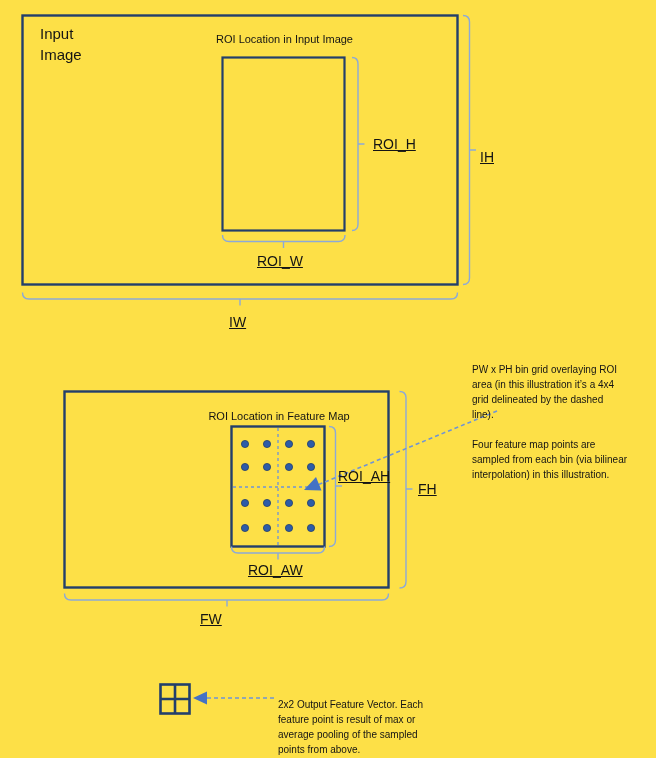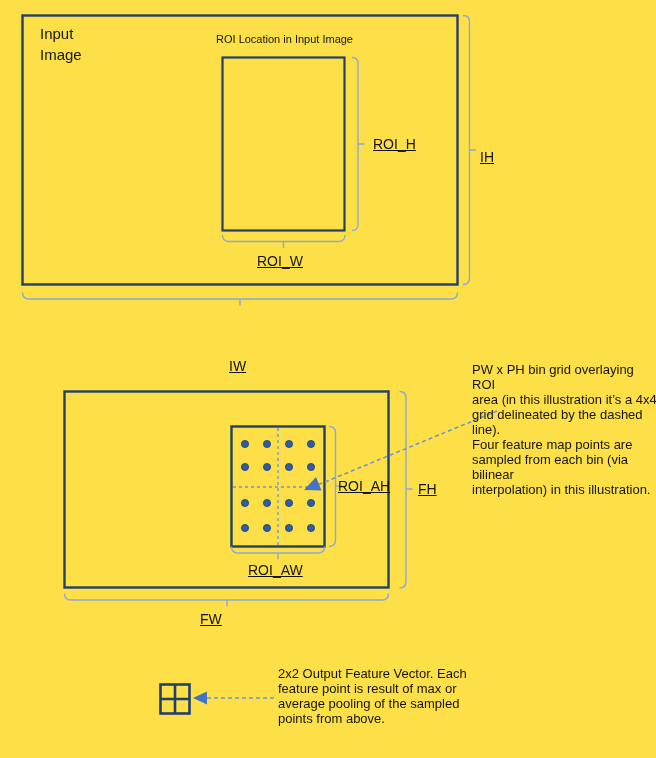--- a/index.html
+++ b/index.html
@@ -13,21 +13,21 @@
   .dash-line{fill:none;stroke:var(--dashed,#6f94d6);stroke-width:1.3;stroke-dasharray:3 3;}
   .arrow-dash{fill:none;stroke:var(--dashed,#6f94d6);stroke-width:1.6;stroke-dasharray:4 3;}
   .arrow-head{fill:var(--arrowhead,#4472c4);stroke:none;}
   .dot{fill:var(--dot,#2d5ca8);stroke:var(--box_border,#233f6b);stroke-width:0.8;}
   .gridline{fill:none;stroke:var(--box_border,#233f6b);stroke-width:2.6;}
 
   .lbl{position:absolute;color:#141414;}
   .ttl{font-size:15px;line-height:21px;white-space:pre-line;}
   .cap{font-size:11px;font-weight:400;text-align:center;}
   .dim{font-size:14px;text-decoration:underline;}
-  .para{font-size:13px;line-height:15px;white-space:pre-line;color:#141414;}
+  .para{font-size:10px;line-height:15px;white-space:pre-line;color:#141414;}
 </style>
 </head>
 <body>
 
 <div id="canvas">
 
   <svg id="shapes" viewBox="0 0 656 758">
 
     <rect class="box" x="22.5" y="15.5" width="435" height="269"></rect>
     <rect class="roi-box" x="222.5" y="57.5" width="122" height="173"></rect>
@@ -74,35 +74,36 @@
     <path class="arrow-dash" d="M 207 698 L 276 698"></path>
     <polygon class="arrow-head" points="193,698 207,691.5 207,704.5"></polygon>
   </svg>
 
   <div class="lbl ttl" style="left:40px;top:23px;">Input
 Image</div>
   <div class="lbl cap" style="left:212px;top:33px;width:145px;">ROI Location in Input Image</div>
   <div class="lbl dim" style="left:373px;top:136px;">ROI_H</div>
   <div class="lbl dim" style="left:480px;top:149px;">IH</div>
   <div class="lbl dim" style="left:257px;top:253px;">ROI_W</div>
-  <div class="lbl dim" style="left:229px;top:314px;margin-top:44px;">IW</div>
+  <div class="lbl dim" style="left:229px;top:314px;">IW</div>
 
-  <div class="lbl dim" style="left:338px;top:478px;">ROI_AH</div>
+  <div class="lbl cap" style="left:208px;top:410px;width:142px;">ROI Location in Feature Map</div>
+  <div class="lbl dim" style="left:338px;top:468px;">ROI_AH</div>
   <div class="lbl dim" style="left:418px;top:481px;">FH</div>
   <div class="lbl dim" style="left:248px;top:562px;">ROI_AW</div>
   <div class="lbl dim" style="left:200px;top:611px;">FW</div>
 
   <div style="position:absolute;left:472px;top:362px;width:185px;">
     <div class="para">PW x PH bin grid overlaying ROI
 area (in this illustration it’s a 4x4
 grid delineated by the dashed
 line).</div>
-    <div class="para" style="">Four feature map points are
+    <div class="para" style="margin-top:15px;">Four feature map points are
 sampled from each bin (via bilinear
 interpolation) in this illustration.</div>
   </div>
 
-  <div class="para" style="position:absolute;left:278px;top:666px;width:195px;">2x2 Output Feature Vector. Each
+  <div class="para" style="position:absolute;left:278px;top:697px;width:195px;">2x2 Output Feature Vector. Each
 feature point is result of max or
 average pooling of the sampled
 points from above.</div>
 
 </div>
 
 </body></html>

